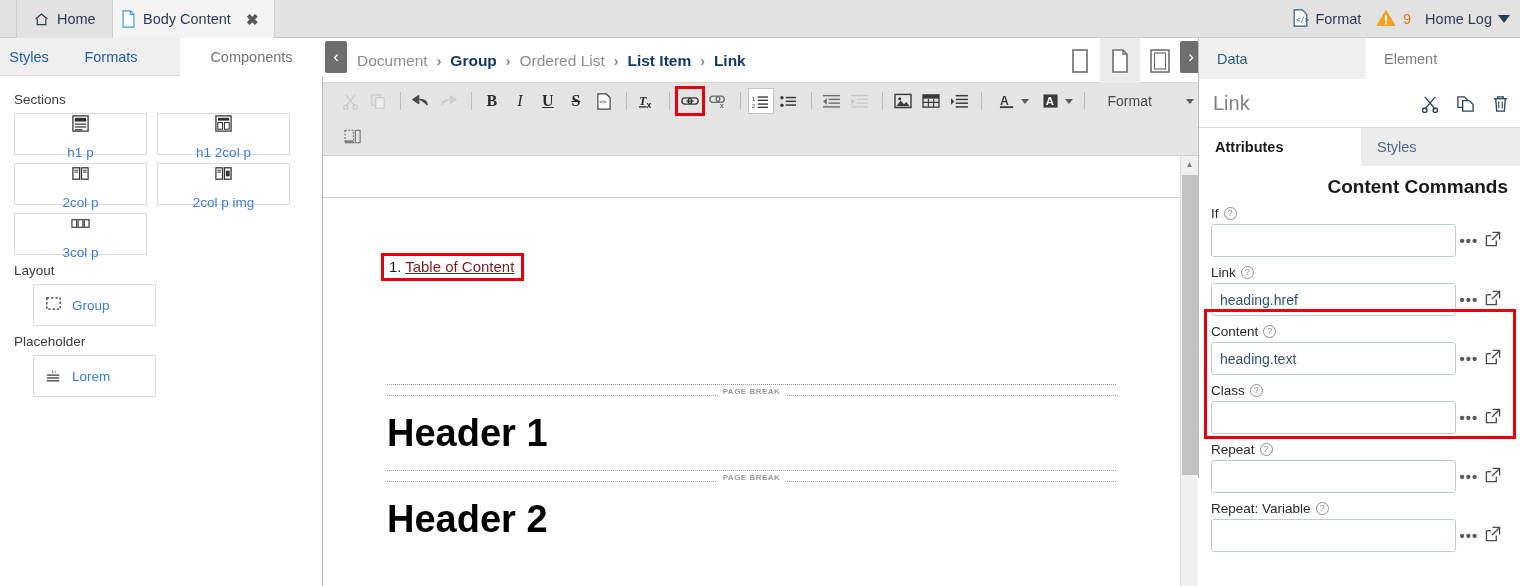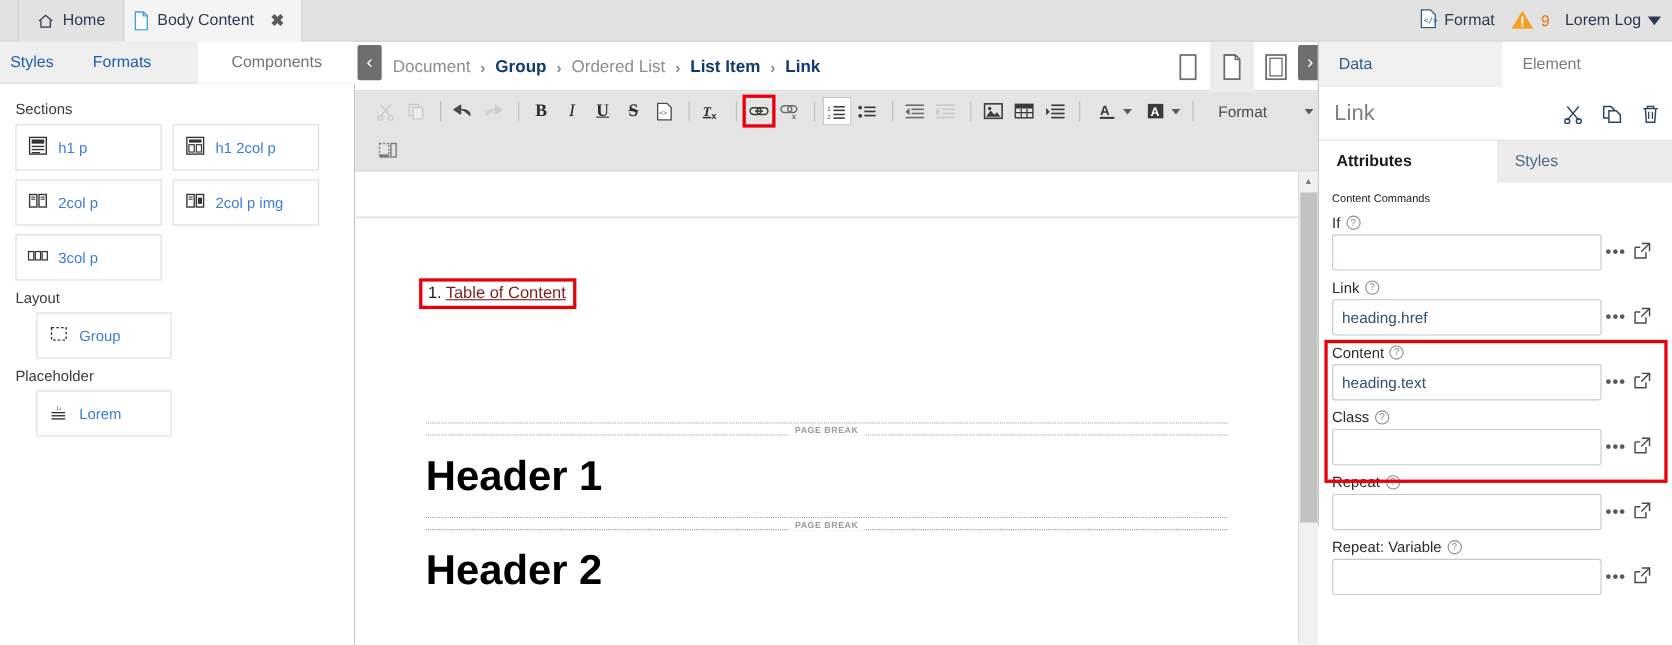--- a/index.html
+++ b/index.html
@@ -70,21 +70,21 @@
   #leftbody { padding: 12px 14px 0 14px; }
   .grp-label {
     font-size: 13.5px; color: #3b3b3b; margin: 4px 0 6px 0;
   }
   .tilerow { display: flex; gap: 10px; margin-bottom: 8px; }
   .tile {
     height: 42px; border: 1px solid #dcdcdc; background: #fff;
     display: flex; align-items: center; gap: 9px;
     padding: 0 10px; cursor: pointer;
   }
-  .tile.w1 { width: 133px; }
+  .tile.w1 { width: 133px; flex-direction: column; }
   .tile.indent { margin-left: 19px; width: 123px; }
   .tile .lbl { color: #3b7dd8; font-size: 13.5px; }
   .tile svg { flex: 0 0 auto; }
 
   
   #crumbbar {
     position: absolute; left: 323px; top: 38px; width: 875px; height: 45px;
     background: #ffffff; border-bottom: 1px solid #d6d6d6;
   }
   .nav-arrow {
@@ -218,21 +218,21 @@
   #rsubtabs { position: relative; height: 38px; }
   .rsub {
     position: absolute; top: 0; height: 38px;
     display: flex; align-items: center; padding: 0 16px;
     font-size: 14.5px; cursor: pointer;
   }
   .rsub.t0 { left: 0; width: 162px; background: #ffffff; color: #1a1a1a; font-weight: bold; }
   .rsub.t1 { left: 162px; width: 160px; background: #ececec; color: #4e6b85; }
   #rform { padding: 10px 12px 0 12px; }
   .section-title {
-    font-size: 10px; font-weight: normal; color: #1a1a1a; margin-bottom: 8px;
+    font-size: 19px; font-weight: bold; color: #1a1a1a; margin-bottom: 8px; text-align: right;
   }
   .field { position: relative; margin-bottom: 8px; }
   .field .flabel {
     font-size: 13.5px; color: #2a2a2a; margin-bottom: 3px;
     display: flex; align-items: center; gap: 5px;
   }
   .qmark {
     width: 13px; height: 13px; border-radius: 50%;
     border: 1px solid #8e8e8e; color: #8e8e8e;
     font-size: 9px; line-height: 11px; text-align: center; cursor: pointer;
@@ -291,21 +291,21 @@
       <span>
         <svg width="22" height="19" viewBox="0 0 24 21">
             <path d="M12 2 23 20H1z" fill="#f5a128"></path>
             <rect x="11" y="8" width="2" height="7" fill="#fff"></rect>
             <rect x="11" y="16" width="2" height="2" fill="#fff"></rect>
           </svg>
       </span>
       <span class="warn-count">9</span>
     </div>
     <div class="grp">
-      <span>Lorem Log</span>
+      <span>Home Log</span>
       <span class="caret-down"></span>
     </div>
   </div>
 </div>
 
 <div id="leftpanel">
   <div id="lefttabs">
     <div class="ltab t0">Styles</div>
     <div class="ltab t1">Formats</div>
     <div class="ltab active">Components</div>

